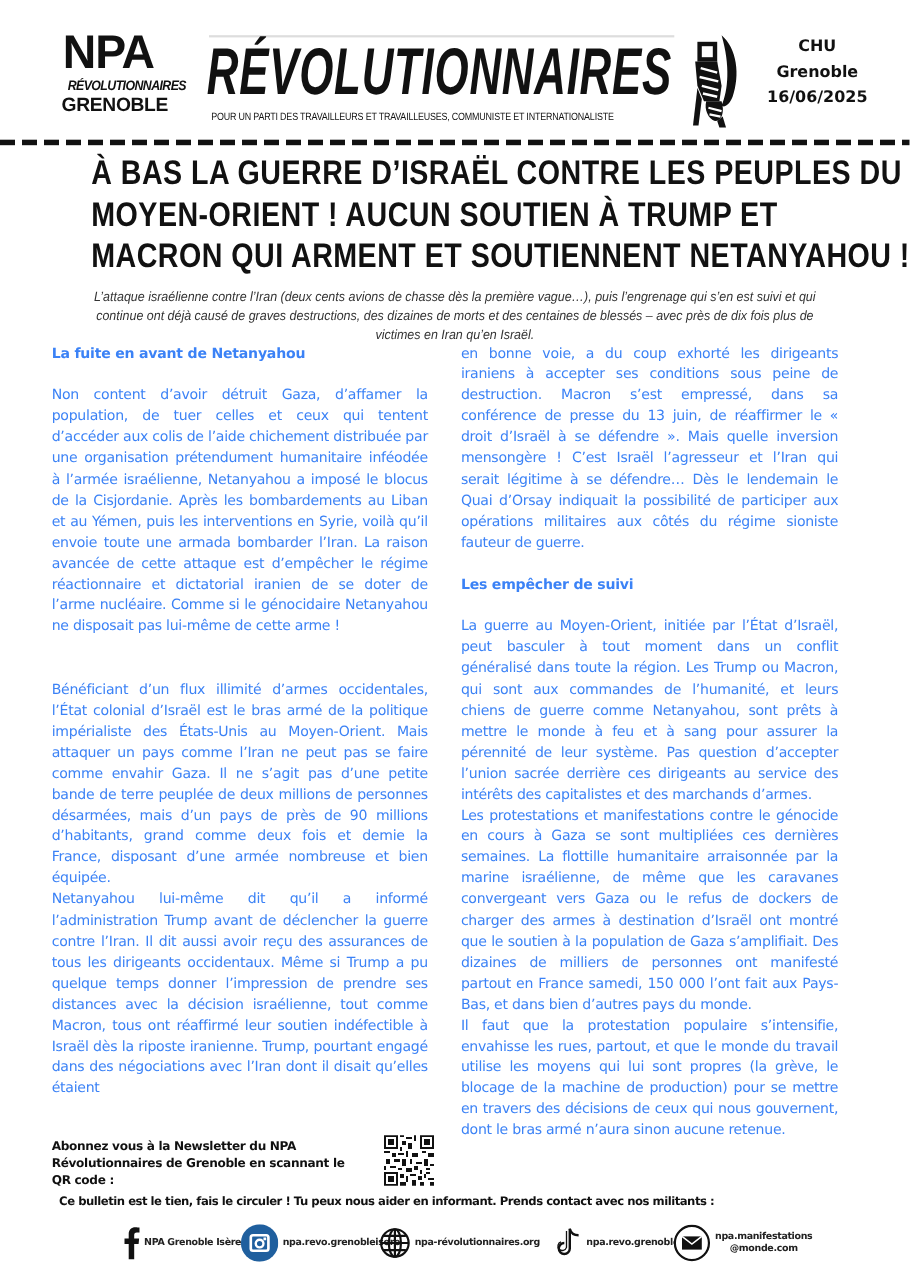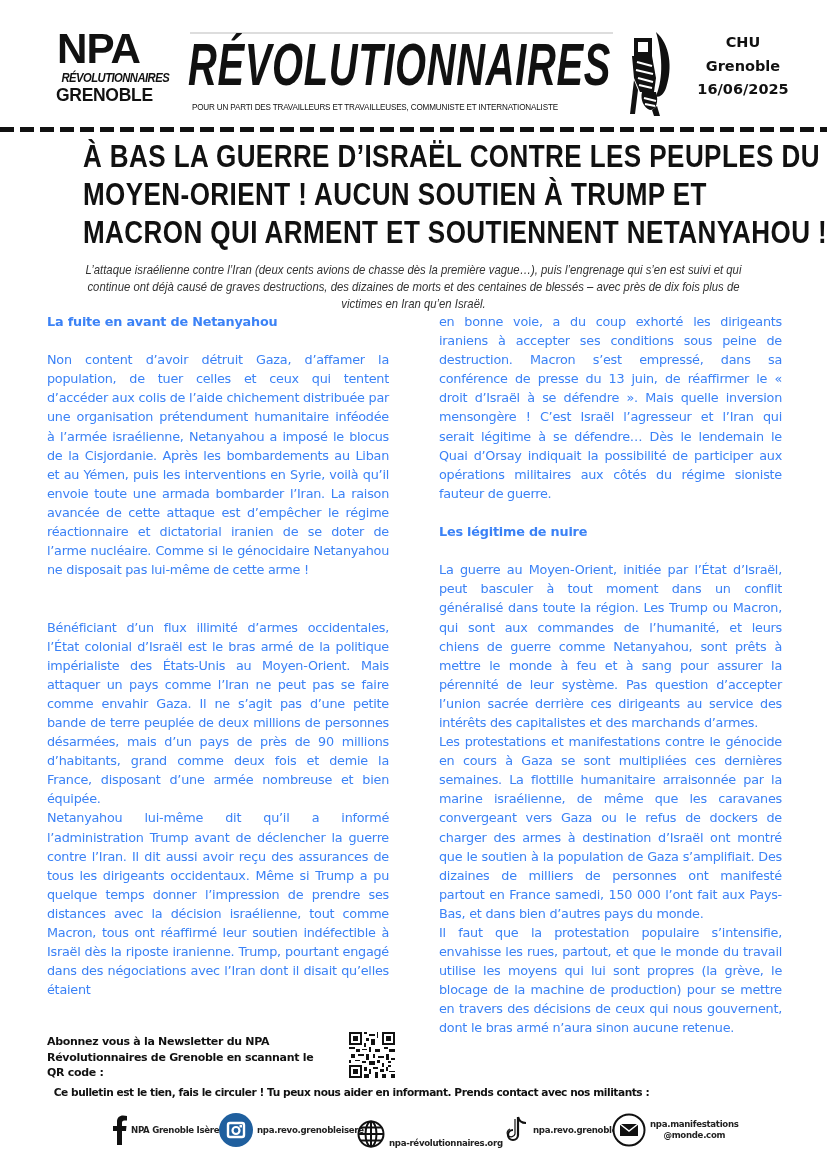--- a/index.html
+++ b/index.html
@@ -28,21 +28,21 @@
   .headline { left:20px; top:138px; width:787px; text-align:left; }
   .headline div { font-family:"Liberation Sans", sans-serif; font-weight:bold; font-size:31px; line-height:38px; letter-spacing:0.5px; white-space:nowrap; transform:scaleX(0.84); }
   .lead { left:40px; top:262px; width:747px; text-align:center; font-family:"Liberation Sans", sans-serif; font-style:italic; font-size:12.2px; line-height:17px; color:#333; transform:scaleX(0.93); transform-origin:center top; }
 
   
   .col { font-family:"DejaVu Sans", sans-serif; font-size:12.8px; line-height:19.1px; text-align:justify; color:#3b82f6; letter-spacing:-0.25px; }
   .col p { margin:0; }
   .col h3 { margin:0; font-size:12.8px; font-weight:bold; line-height:19.1px; letter-spacing:-0.2px; }
   .col .gap { height:19.1px; }
   .col-left { left:47px; top:312px; width:342px; }
-  .col-right { left:439px; top:312px; width:343px; }
+  .col-right { left:419px; top:312px; width:343px; }
 
   
   .newsletter { left:47px; top:1034px; width:270px; font-family:"DejaVu Sans", sans-serif; font-weight:bold; font-size:11px; line-height:15.5px; letter-spacing:-0.3px; }
   .qr { left:349px; top:1032px; width:46px; height:46px; }
 
   
   .footer-msg { left:0; top:1086px; width:703px; text-align:center; font-family:"DejaVu Sans", sans-serif; font-weight:bold; font-size:10.6px; letter-spacing:-0.45px; }
   .footer-item { display:flex; align-items:center; top:1112px; height:36px; }
   .footer-item .lbl { font-family:"DejaVu Sans", sans-serif; font-weight:bold; font-size:8.6px; letter-spacing:-0.3px; color:#222; margin-left:4px; white-space:nowrap; }
   .footer-item .lbl2 { text-align:center; line-height:11px; }
@@ -94,21 +94,21 @@
   <p>Non content d’avoir détruit Gaza, d’affamer la population, de tuer celles et ceux qui tentent d’accéder aux colis de l’aide chichement distribuée par une organisation prétendument humanitaire inféodée à l’armée israélienne, Netanyahou a imposé le blocus de la Cisjordanie. Après les bombardements au Liban et au Yémen, puis les interventions en Syrie, voilà qu’il envoie toute une armada bombarder l’Iran. La raison avancée de cette attaque est d’empêcher le régime réactionnaire et dictatorial iranien de se doter de l’arme nucléaire. Comme si le génocidaire Netanyahou ne disposait pas lui-même de cette arme !</p>
   <div class="gap"></div>
   <div class="gap"></div>
   <p>Bénéficiant d’un flux illimité d’armes occidentales, l’État colonial d’Israël est le bras armé de la politique impérialiste des États-Unis au Moyen-Orient. Mais attaquer un pays comme l’Iran ne peut pas se faire comme envahir Gaza. Il ne s’agit pas d’une petite bande de terre peuplée de deux millions de personnes désarmées, mais d’un pays de près de 90 millions d’habitants, grand comme deux fois et demie la France, disposant d’une armée nombreuse et bien équipée.</p>
   <p>Netanyahou lui-même dit qu’il a informé l’administration Trump avant de déclencher la guerre contre l’Iran. Il dit aussi avoir reçu des assurances de tous les dirigeants occidentaux. Même si Trump a pu quelque temps donner l’impression de prendre ses distances avec la décision israélienne, tout comme Macron, tous ont réaffirmé leur soutien indéfectible à Israël dès la riposte iranienne. Trump, pourtant engagé dans des négociations avec l’Iran dont il disait qu’elles étaient</p>
 </div>
 
 <div class="abs col col-right">
   <p>en bonne voie, a du coup exhorté les dirigeants iraniens à accepter ses conditions sous peine de destruction. Macron s’est empressé, dans sa conférence de presse du 13 juin, de réaffirmer le « droit d’Israël à se défendre ». Mais quelle inversion mensongère ! C’est Israël l’agresseur et l’Iran qui serait légitime à se défendre… Dès le lendemain le Quai d’Orsay indiquait la possibilité de participer aux opérations militaires aux côtés du régime sioniste fauteur de guerre.</p>
   <div class="gap"></div>
-  <h3>Les légitime de nuire</h3>
+  <h3>Les empêcher de suivi</h3>
   <div class="gap"></div>
   <p>La guerre au Moyen-Orient, initiée par l’État d’Israël, peut basculer à tout moment dans un conflit généralisé dans toute la région. Les Trump ou Macron, qui sont aux commandes de l’humanité, et leurs chiens de guerre comme Netanyahou, sont prêts à mettre le monde à feu et à sang pour assurer la pérennité de leur système. Pas question d’accepter l’union sacrée derrière ces dirigeants au service des intérêts des capitalistes et des marchands d’armes.</p>
   <p>Les protestations et manifestations contre le génocide en cours à Gaza se sont multipliées ces dernières semaines. La flottille humanitaire arraisonnée par la marine israélienne, de même que les caravanes convergeant vers Gaza ou le refus de dockers de charger des armes à destination d’Israël ont montré que le soutien à la population de Gaza s’amplifiait. Des dizaines de milliers de personnes ont manifesté partout en France samedi, 150 000 l’ont fait aux Pays-Bas, et dans bien d’autres pays du monde.</p>
   <p>Il faut que la protestation populaire s’intensifie, envahisse les rues, partout, et que le monde du travail utilise les moyens qui lui sont propres (la grève, le blocage de la machine de production) pour se mettre en travers des décisions de ceux qui nous gouvernent, dont le bras armé n’aura sinon aucune retenue.</p>
 </div>
 
 <div class="abs newsletter">Abonnez vous à la Newsletter du NPA Révolutionnaires de Grenoble en scannant le QR code :</div>
 <svg class="abs qr" viewBox="0 0 25 25" shape-rendering="crispEdges">
   <rect width="25" height="25" fill="#fff"></rect>
   <g fill="#111">
@@ -178,21 +178,21 @@
 <div class="abs footer-item" style="left:219px;">
   <svg width="34" height="34" viewBox="0 0 34 34">
     <circle cx="17" cy="17" r="17" fill="#1f5f9e"></circle>
     <rect x="9" y="10" width="16" height="14" rx="2" fill="none" stroke="#fff" stroke-width="2.4"></rect>
     <circle cx="17" cy="17.5" r="3.5" fill="none" stroke="#fff" stroke-width="2.2"></circle>
     <rect x="20.5" y="12" width="2.5" height="2.5" fill="#fff"></rect>
   </svg>
   <span class="lbl">npa.revo.grenobleisere</span>
 </div>
 
-<div class="abs footer-item" style="left:357px;align-items:flex-end;">
+<div class="abs footer-item" style="left:345px;">
   <svg width="28" height="28" viewBox="0 0 28 28">
     <g fill="none" stroke="#111" stroke-width="2">
       <circle cx="14" cy="14" r="12.5"></circle>
       <ellipse cx="14" cy="14" rx="5.5" ry="12.5"></ellipse>
       <line x1="14" y1="1.5" x2="14" y2="26.5"></line>
       <line x1="1.5" y1="14" x2="26.5" y2="14"></line>
       <line x1="4" y1="7.5" x2="24" y2="7.5"></line>
       <line x1="4" y1="20.5" x2="24" y2="20.5"></line>
     </g>
   </svg>

